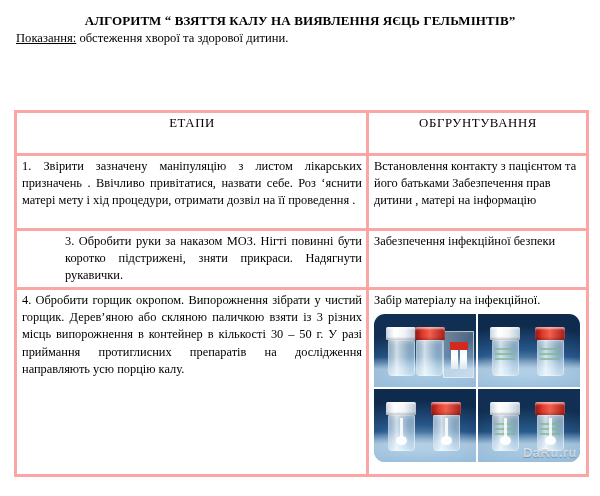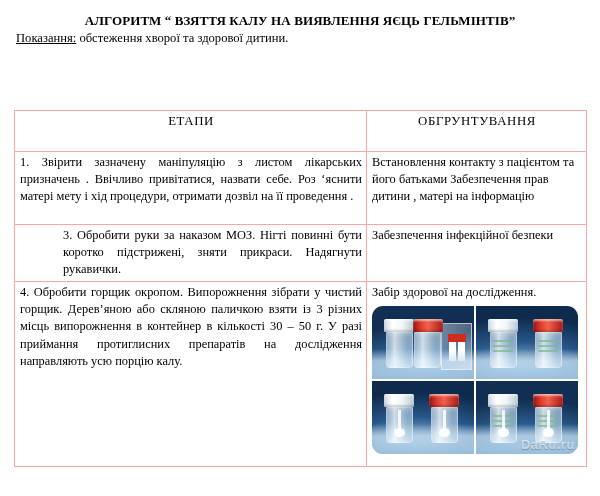--- a/index.html
+++ b/index.html
@@ -47,21 +47,21 @@
   .algo-table {
     position: absolute;
     left: 14px;
     top: 110px;
     width: 572px;
     border-collapse: collapse;
     table-layout: fixed;
     font-size: 12.4px;
   }
   .algo-table td, .algo-table th {
-    border: 1px solid #fca5a5;
+    border: 3px solid #fca5a5;
     vertical-align: top;
     padding: 2px 4px 2px 5px;
     line-height: 17.2px;
     font-weight: normal;
   }
   .col-steps { width: 352px; }
   .col-rationale { width: 220px; }
 
   .hdr-cell {
     text-align: center;
@@ -241,21 +241,21 @@
         <td class="steps-cell">1.  Звірити зазначену    маніпуляцію  з  листом лікарських  призначень  .  Ввічливо  привітатися, назвати себе. Роз ‘яснити матері мету і хід процедури, отримати дозвіл на її проведення  .</td>
         <td class="rationale-cell">Встановлення контакту з пацієнтом та його батьками Забезпечення прав дитини , матері на інформацію</td>
       </tr>
       <tr class="row3">
         <td class="steps-cell">3. Обробити руки за наказом МОЗ.  Нігті повинні бути коротко підстрижені, зняти прикраси. Надягнути рукавички.</td>
         <td class="rationale-cell">Забезпечення інфекційної безпеки</td>
       </tr>
       <tr class="row4">
         <td class="steps-cell">4. Обробити горщик окропом. Випорожнення зібрати у чистий горщик. Дерев’яною або скляною паличкою взяти із  3 різних місць випорожнення в контейнер в кількості 30 – 50 г.  У разі приймання протиглисних препаратів на дослідження направляють усю порцію калу.</td>
         <td class="rationale-cell">
-          <div>Забір здорової на дослідження.</div>
+          <div>Забір матеріалу на інфекційної.</div>
           <div class="photo-wrap">
             <div class="photo-grid">
 
               <div class="photo-cell">
                 <div class="floor"></div>
                 <div class="jar jar-a">
                   <div class="cap white"></div>
                   <div class="body"></div>
                 </div>
                 <div class="jar jar-b" style="left:40%">

